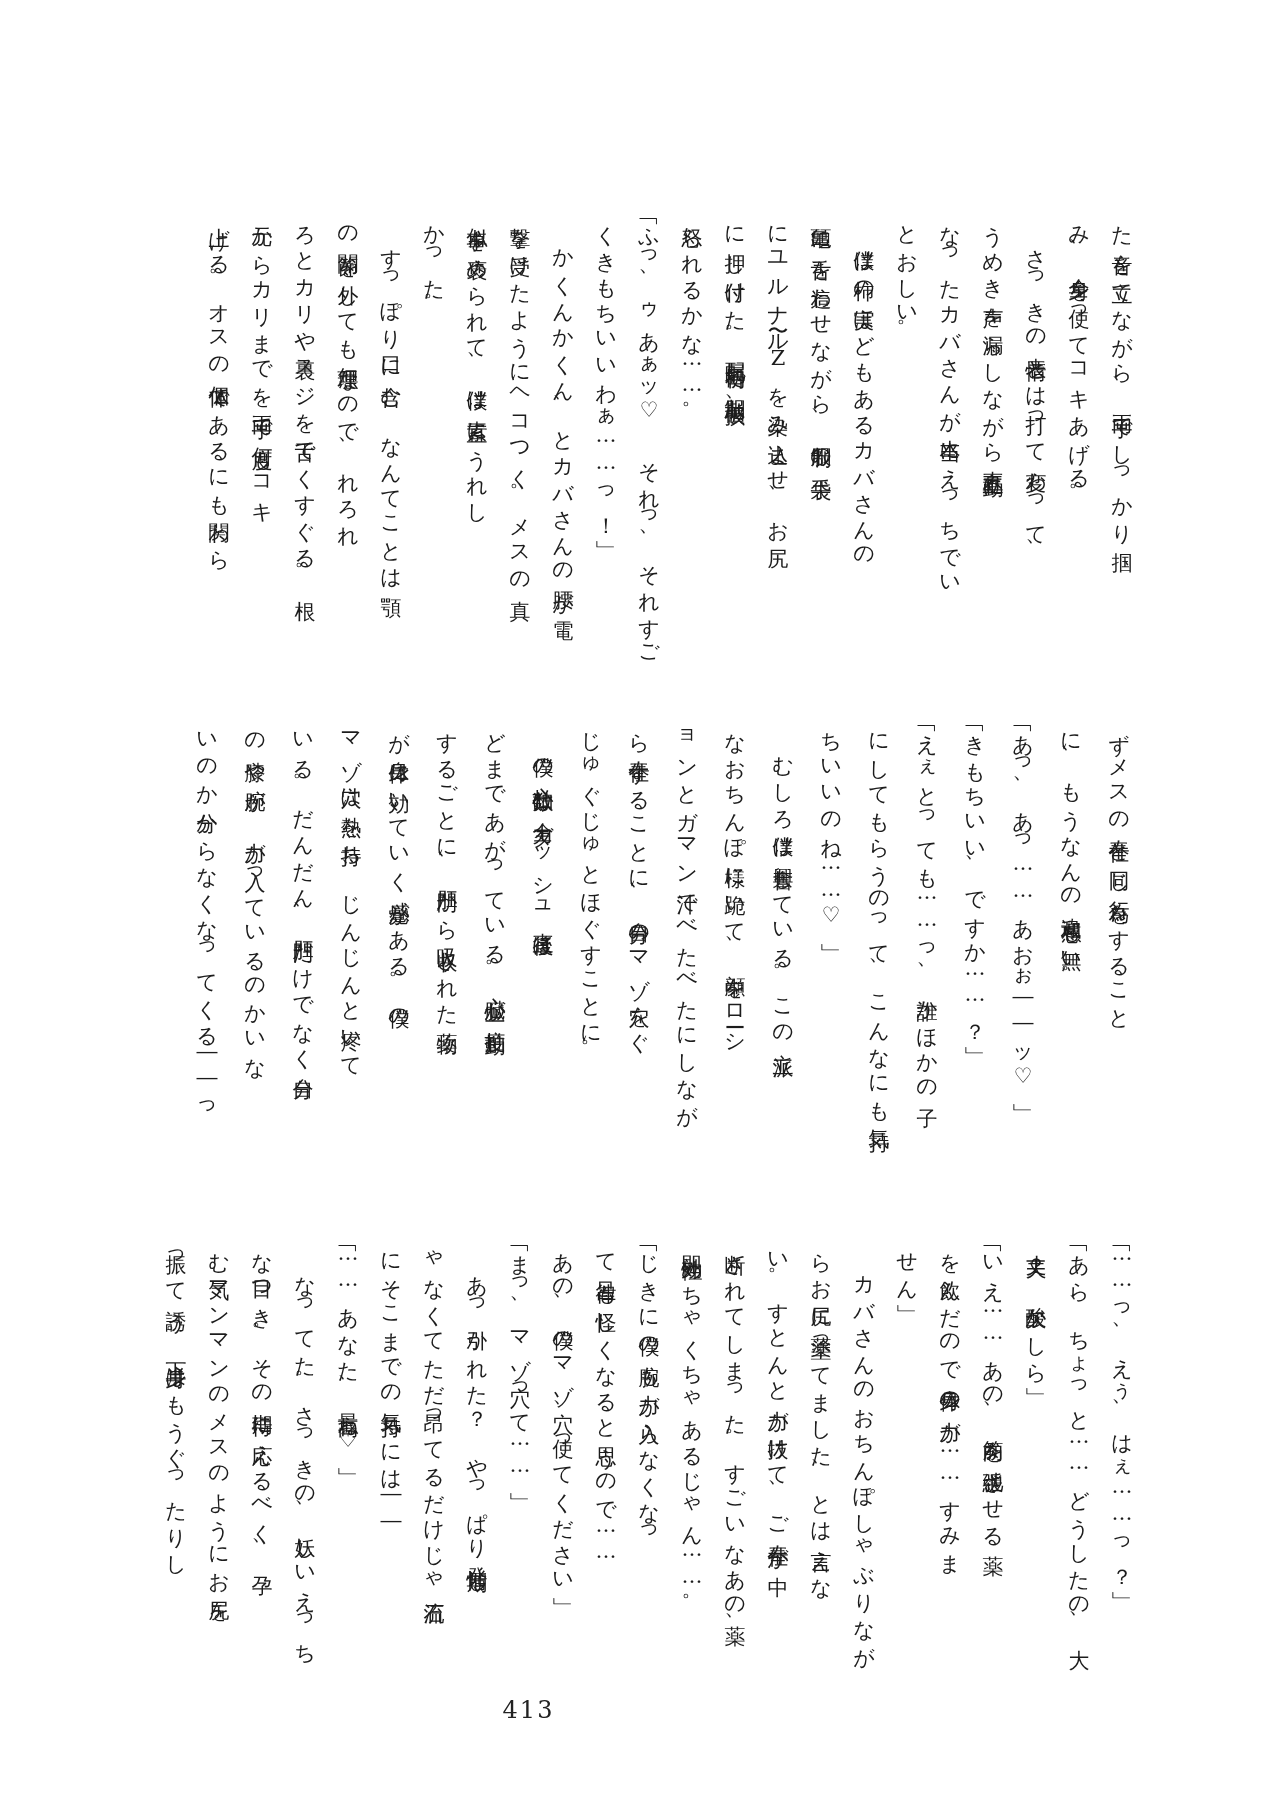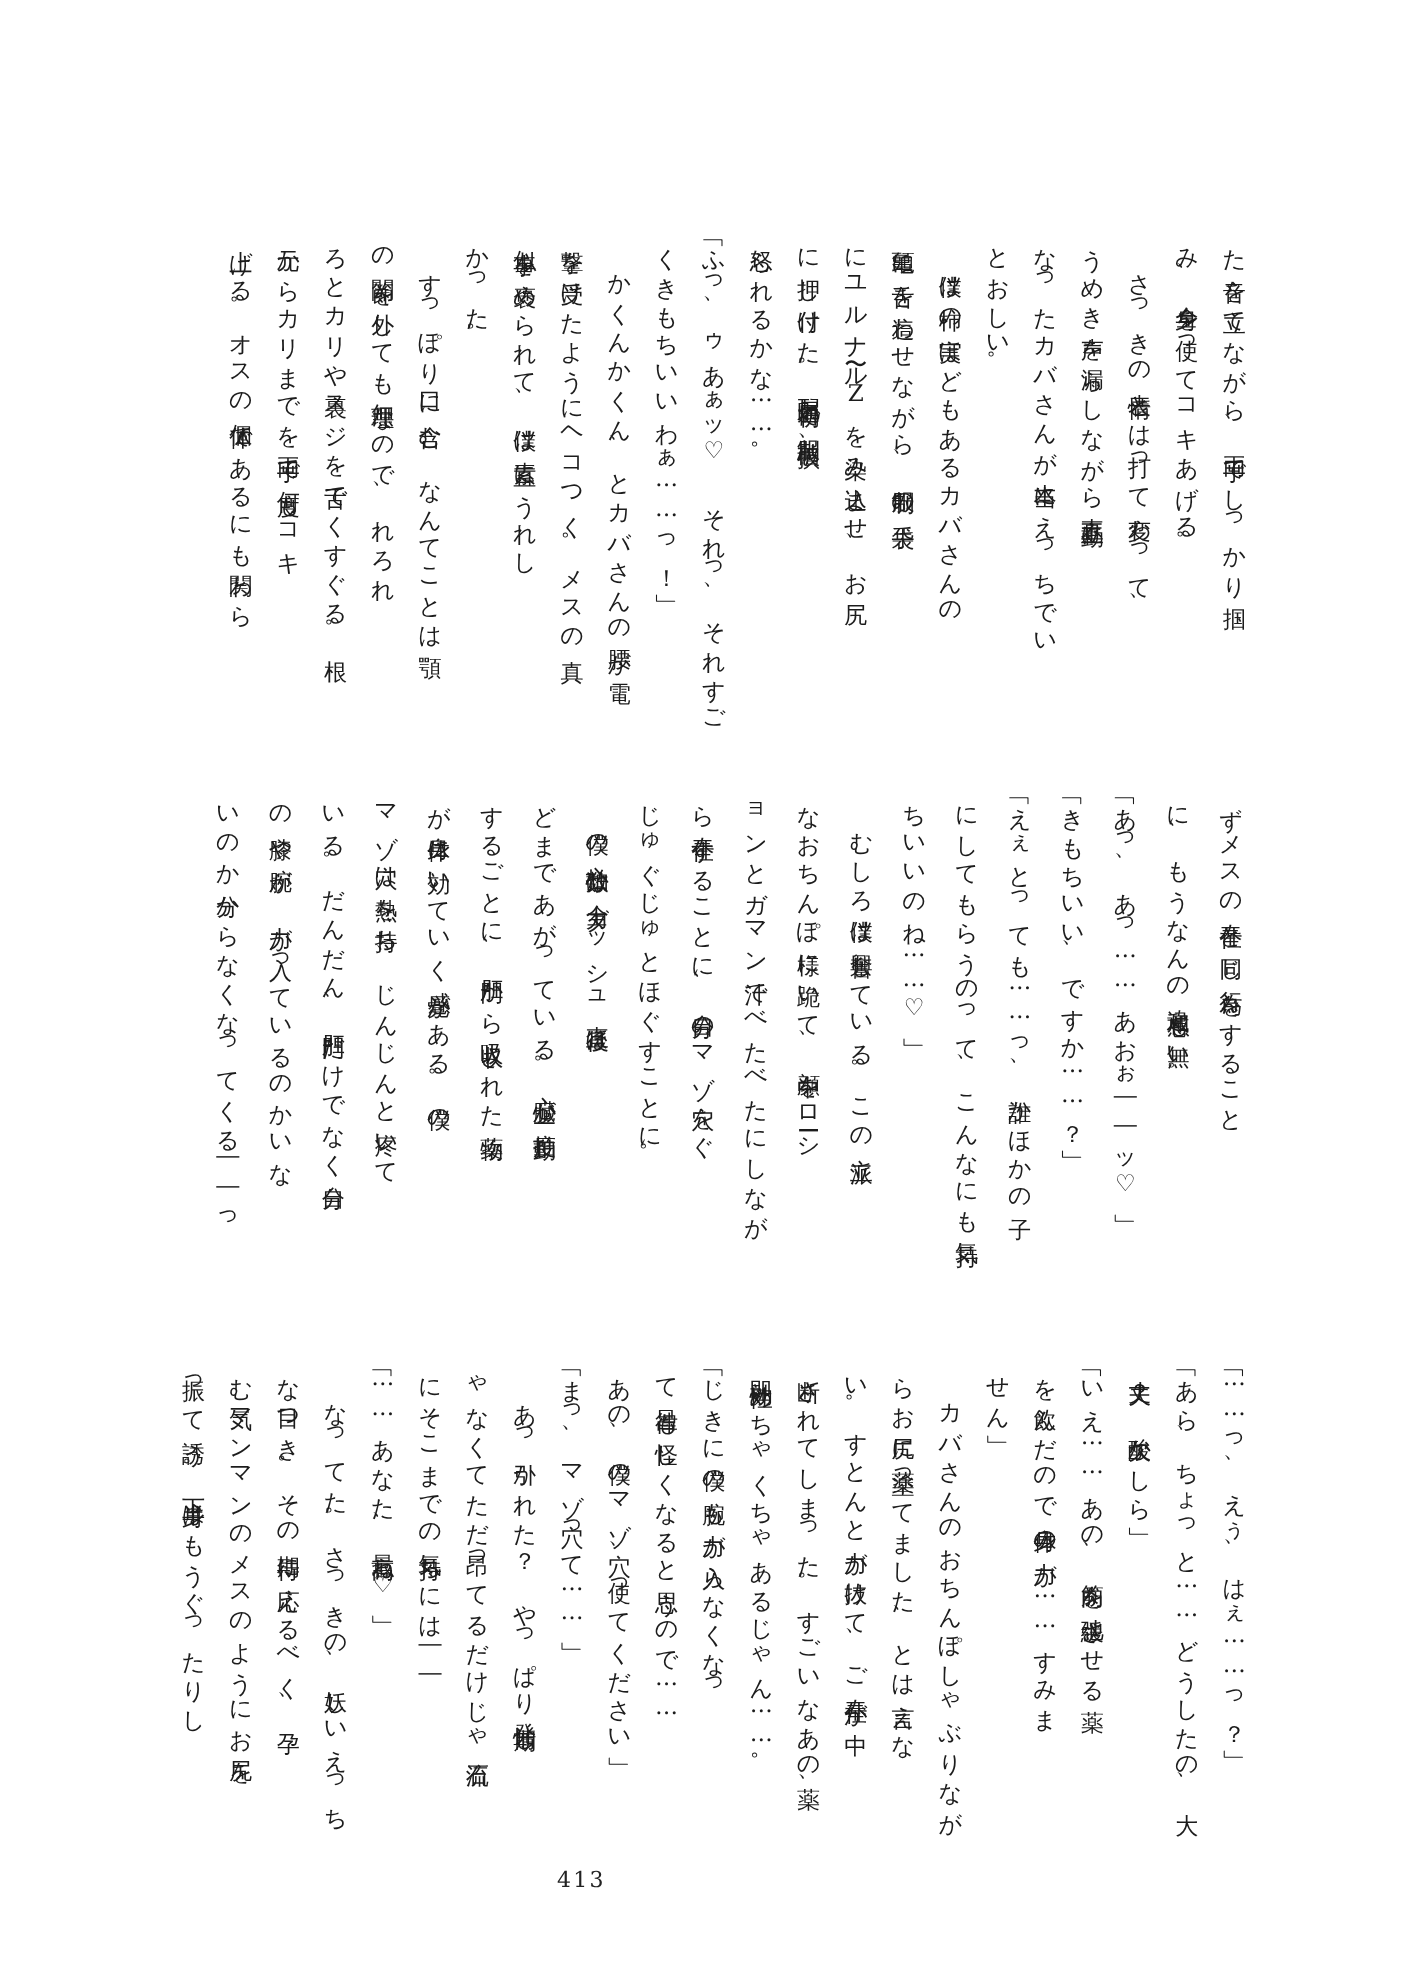--- a/index.html
+++ b/index.html
@@ -27,21 +27,21 @@
   }
   .band-mid .line{line-height:48px;}
   .band-top{top:211px;}
   .band-mid{top:718px;}
   .band-bot{top:1238px;}
   .page-number{
     position:absolute;
     top:1696px;
     left:0;width:1057px;
     text-align:center;
-    font-size:20px;
+    font-size:24px;
     letter-spacing:2px;
     color:#222222;
   }
 </style>
 </head>
 <body>
 
 <div class="page">
 
   <section class="band band-top">

